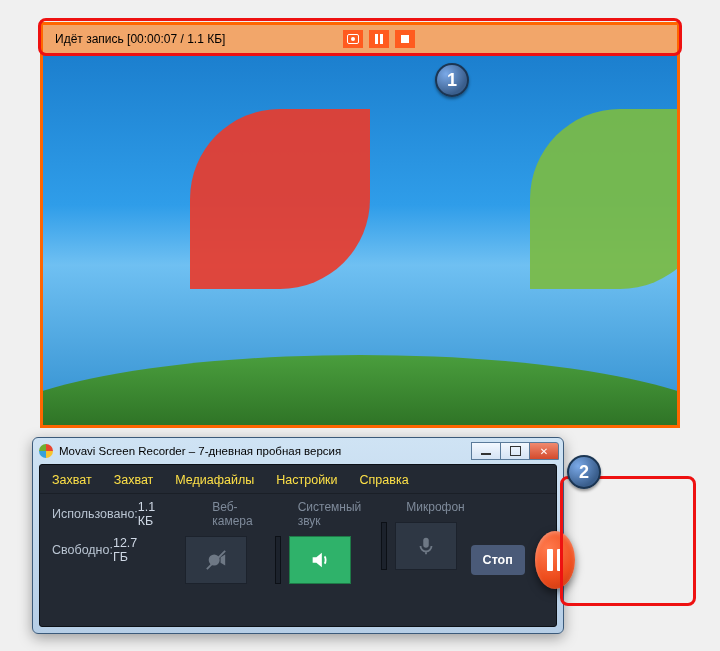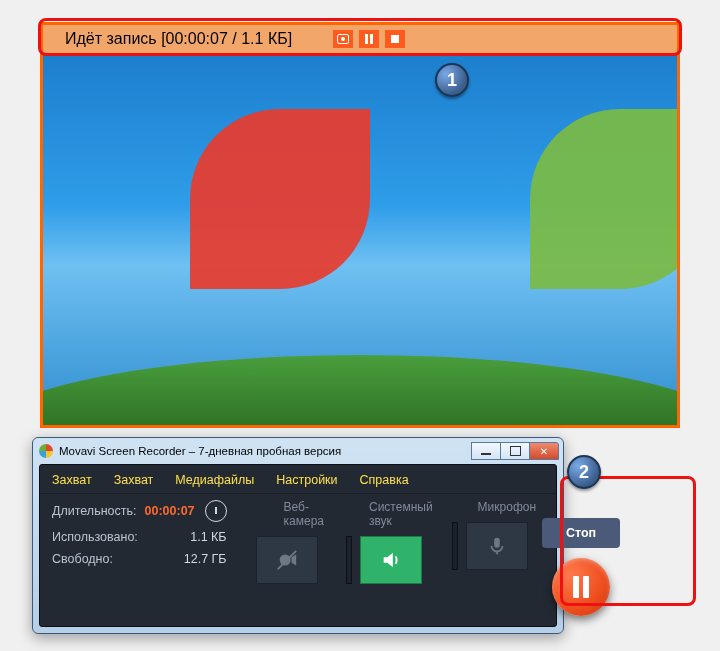--- a/index.html
+++ b/index.html
@@ -19,22 +19,22 @@
   }
   .orb-wrap .petal { position:absolute; width:180px; height:180px; border-radius:50% 0 50% 0; transform-origin:100% 100%; opacity:.92; }
   .petal.r { background:#e83c2e; left:0; top:0; transform:rotate(0deg);}
   .petal.g { background:#7bbb44; right:0; top:0; transform:rotate(90deg); border-radius:0 50% 0 50%;}
   .hill { position:absolute; left:-10%; right:-10%; bottom:-10px; height:80px; background:linear-gradient(180deg,#4a9e3d,#2b6e23); border-radius:50% 50% 0 0/100% 100% 0 0;}
 
   
   .cap-bar {
     position:absolute; left:0; top:0; right:0; height:28px;
     background:#f2a66a;
-    display:flex; align-items:center; gap:6px; padding:0 22px;
-    font-size:16px; color:#000;
+    display:flex; align-items:center; gap:6px; padding:0 12px;
+    font-size:12px; color:#000;
   }
   .cap-btn {
     width:20px; height:18px; background:#ff5b1f; display:flex; align-items:center; justify-content:center;
     color:#fff; font-size:11px; cursor:pointer;
   }
   .cap-btn.stop::before{ content:""; width:8px; height:8px; background:#fff; }
   .cap-btn.pause::before{ content:""; width:3px; height:10px; background:#fff; box-shadow:5px 0 0 #fff; margin-right:5px;}
   .cap-btn.snap::before{ content:""; width:10px; height:8px; border:1.5px solid #fff; border-radius:2px; position:relative;}
   .cap-btn.snap::after{ content:""; position:absolute; width:4px; height:4px; background:#fff; border-radius:50%;}
   .cap-btns { display:flex; gap:6px; margin-left:auto; margin-right:250px;}
@@ -115,21 +115,21 @@
   .devcol .lbl { font-size:12px; color:#7e8a9a;margin-left:33px; }
   .tile {
     width:62px; height:48px; background:#2e3744; border:1px solid #1c222c;
     display:flex; align-items:center; justify-content:center; color:#6e7885; cursor:pointer;
   }
   .tile.on { background:#2fb26a; color:#fff; border-color:#1e7a47;}
   .tile svg { width:22px; height:22px; fill:currentColor; }
   .meter { width:6px; height:48px; background:#1c222c; border:1px solid #0c1016;}
   .devgroup { display:flex; align-items:center; gap:8px; }
 
-  .col-right { width:104px; display:flex; flex-direction:column; align-items:center; justify-content:flex-end; gap:10px; padding-top:4px;}
+  .col-right { width:104px; display:flex; align-items:center; justify-content:flex-end; gap:10px; padding-top:4px;}
   .btn {
     width:78px; height:30px; background:#4a5a78; color:#fff; font-weight:600;
     border-radius:4px; display:flex; align-items:center; justify-content:center; cursor:pointer;
   }
   .rec {
     width:58px; height:58px; border-radius:50%;
     background:radial-gradient(circle at 32% 30%, #ff7a4d, #ee4d1d 60%, #c5360e);
     box-shadow:0 4px 8px rgba(0,0,0,.5), inset 0 2px 4px rgba(255,255,255,.3);
     display:flex; align-items:center; justify-content:center; cursor:pointer;
   }
@@ -173,27 +173,20 @@
       <span>Захват</span>
       <span>Захват</span>
       <span>Медиафайлы</span>
       <span>Настройки</span>
       <span>Справка</span>
     </div>
 
     <div class="body">
 
       <div class="col-left">
-        <div class="row dur">
-          <span>Длительность:</span>
-          <span style="display:flex;align-items:center;gap:10px">
-            <span class="t">00:00:07</span>
-            <span class="timer-ico"></span>
-          </span>
-        </div>
         <div class="row">
           <span>Использовано:</span>
           <span class="val">1.1 КБ</span>
         </div>
         <div class="row">
           <span>Свободно:</span>
           <span class="val">12.7 ГБ</span>
         </div>
       </div>
 

